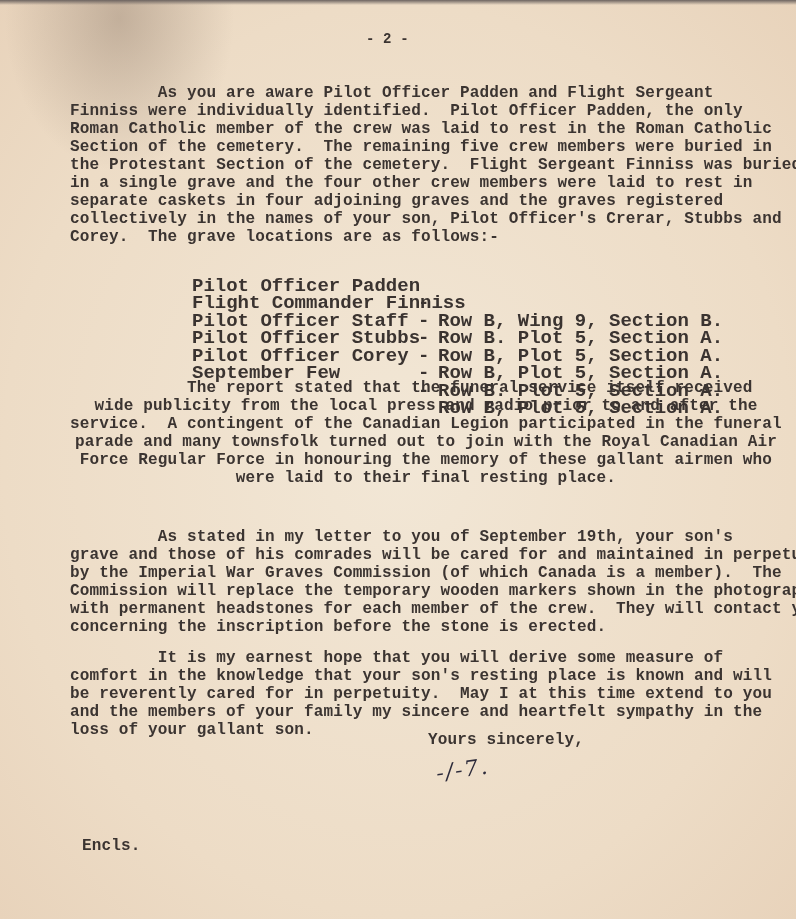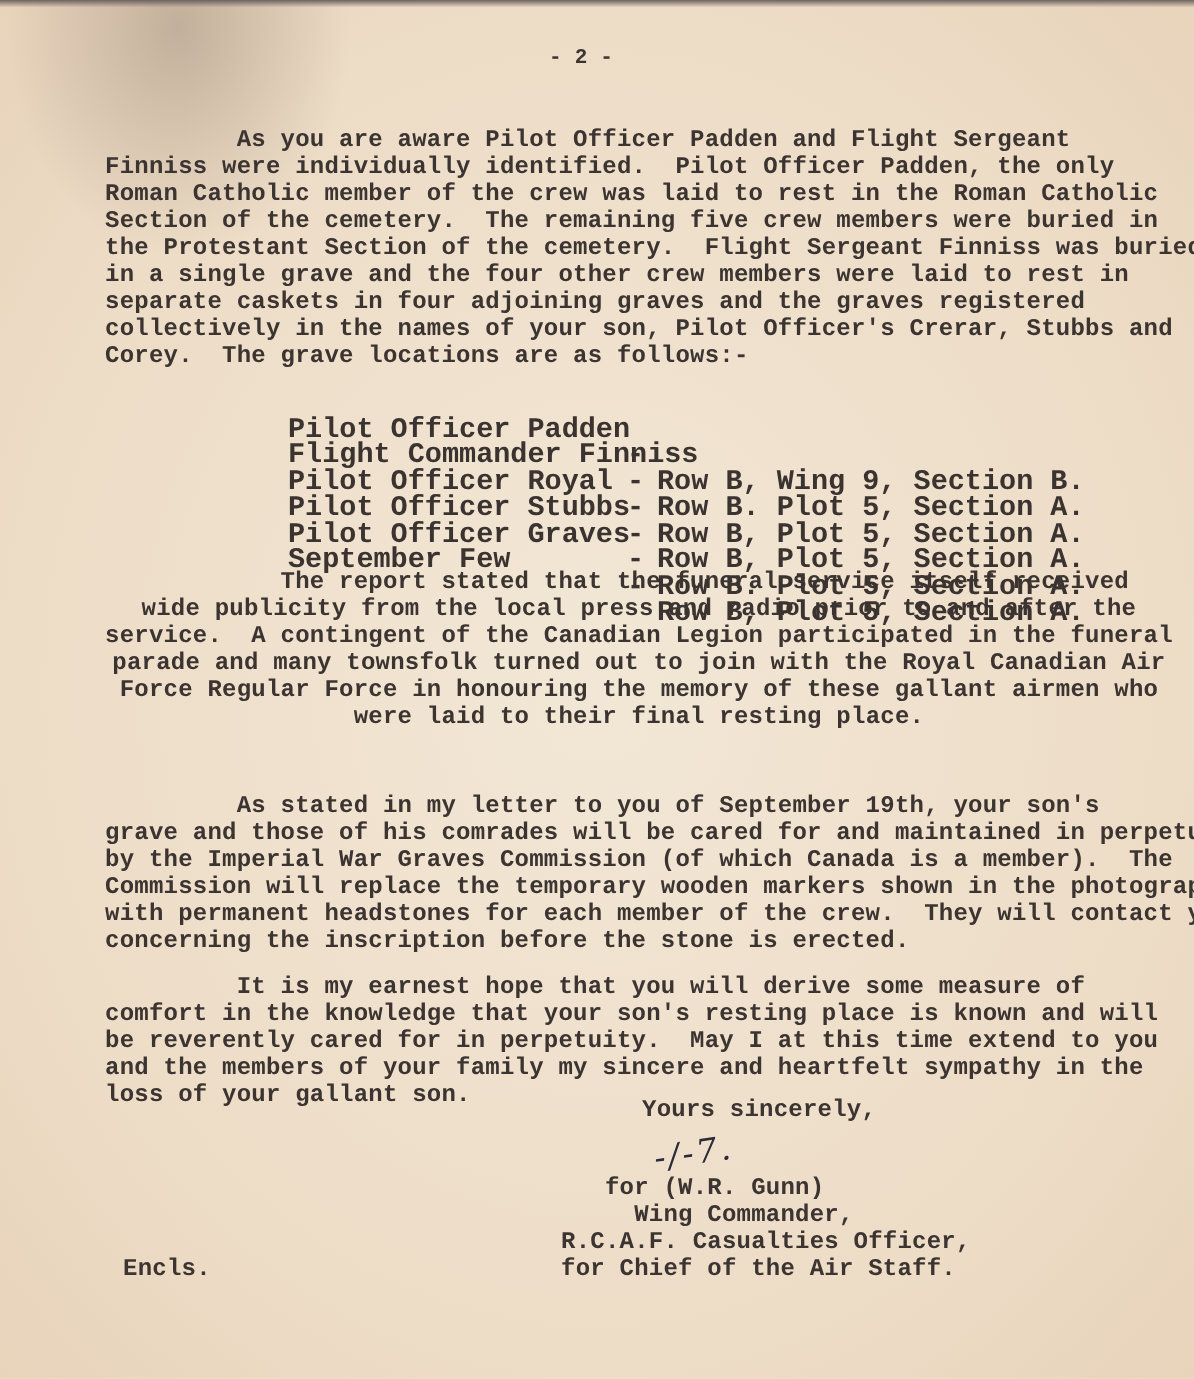--- a/index.html
+++ b/index.html
@@ -98,31 +98,31 @@
       <span class="grave-name">Pilot Officer Padden</span>
       <span class="grave-dash">-</span>
       <span class="grave-loc">Row B, Wing 9, Section B.</span>
     </div>
     <div class="grave-row">
       <span class="grave-name">Flight Commander Finniss</span>
       <span class="grave-dash">-</span>
       <span class="grave-loc">Row B. Plot 5, Section A.</span>
     </div>
     <div class="grave-row">
-      <span class="grave-name">Pilot Officer Royal</span>
+      <span class="grave-name">Pilot Officer Staff</span>
       <span class="grave-dash">-</span>
       <span class="grave-loc">Row B, Plot 5, Section A.</span>
     </div>
     <div class="grave-row">
       <span class="grave-name">Pilot Officer Stubbs</span>
       <span class="grave-dash">-</span>
       <span class="grave-loc">Row B, Plot 5, Section A.</span>
     </div>
     <div class="grave-row">
-      <span class="grave-name">Pilot Officer Graves</span>
+      <span class="grave-name">Pilot Officer Corey</span>
       <span class="grave-dash">-</span>
       <span class="grave-loc">Row B. Plot 5, Section A.</span>
     </div>
     <div class="grave-row">
       <span class="grave-name">September Few</span>
       <span class="grave-dash">-</span>
       <span class="grave-loc">Row B, Plot 5, Section A.</span>
     </div>
   </div>
 
@@ -143,19 +143,15 @@
   <div class="typed para p4">         It is my earnest hope that you will derive some measure of
 comfort in the knowledge that your son's resting place is known and will
 be reverently cared for in perpetuity.  May I at this time extend to you
 and the members of your family my sincere and heartfelt sympathy in the
 loss of your gallant son.</div>
 
   <div class="typed closing">Yours sincerely,</div>
 
   <div class="signature">-/-7.</div>
 
-  <div class="typed sig-block">   for (W.R. Gunn)
-     Wing Commander,
-R.C.A.F. Casualties Officer,
-for Chief of the Air Staff.</div>
 
   <div class="typed enclosure">Encls.</div>
 </div>
 
 </body></html>

